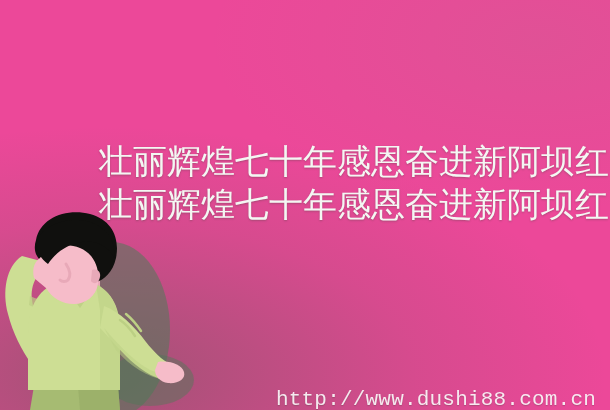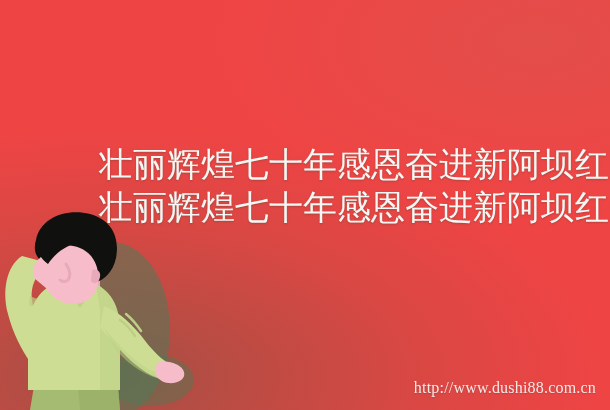--- a/index.html
+++ b/index.html
@@ -5,22 +5,22 @@
   html, body {
     margin: 0;
     padding: 0;
     background: #3f3f3f;
   }
   .stage {
     position: relative;
     width: 610px;
     height: 410px;
     overflow: hidden;
-    background: #ef4444;
-    font-family: Liberation Serif, serif;
+    background: #ec4899;
+    font-family: Liberation Mono, monospace;
   }
 
   
   .bg-shade {
     position: absolute;
     inset: 0;
     background:
       radial-gradient(120% 90% at 18% 92%, rgba(60,95,66,0.42) 0%, rgba(60,95,66,0.12) 42%, rgba(60,95,66,0) 68%),
       radial-gradient(90% 70% at 88% 10%, rgba(120,160,124,0.10) 0%, rgba(120,160,124,0) 60%);
     pointer-events: none;
@@ -42,23 +42,23 @@
   }
   .headline .ln {
     display: block;
     height: 43px;
   }
 
   
   .watermark {
     position: absolute;
     right: 14px;
-    bottom: 12px;
+    bottom: 0;
     color: rgba(255,255,255,0.88);
-    font-size: 16px;
+    font-size: 21px;
     line-height: 20px;
     letter-spacing: 0.2px;
     white-space: nowrap;
     text-shadow: 0 1px 1px rgba(40,70,46,0.25);
   }
 
   
   .figure {
     position: absolute;
     left: 0;

